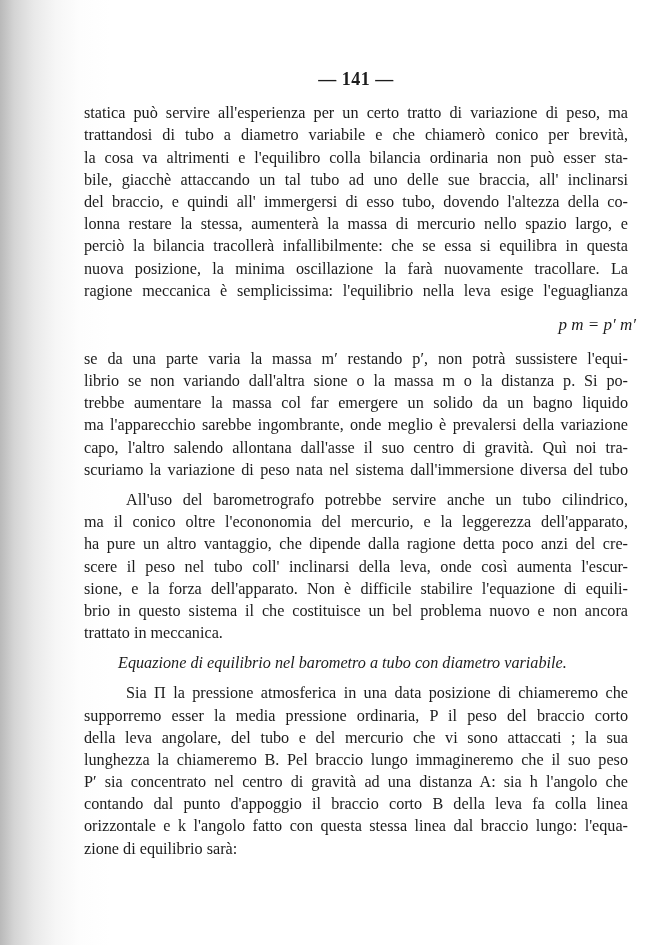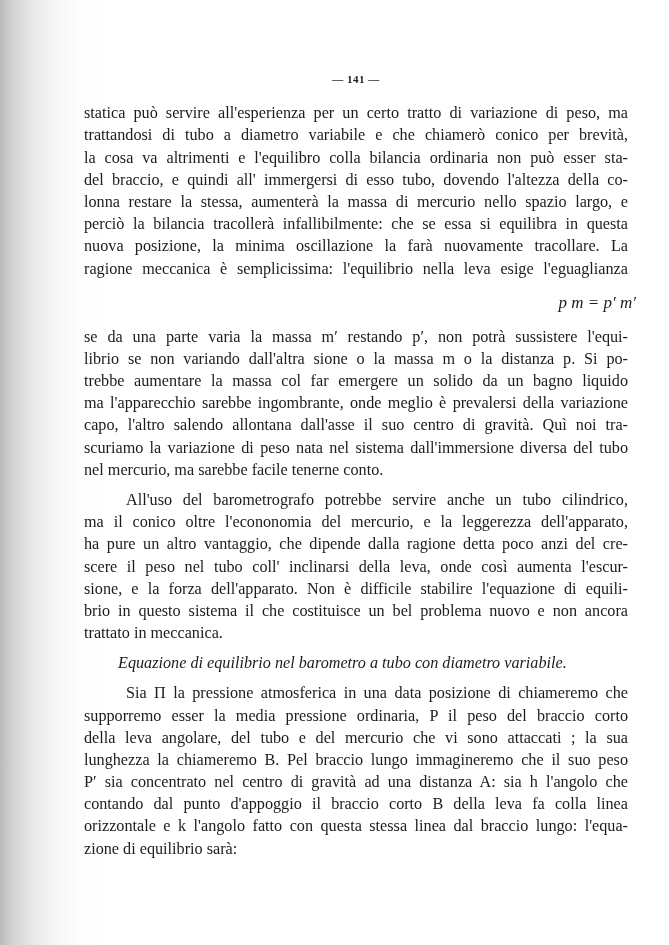--- a/index.html
+++ b/index.html
@@ -9,21 +9,21 @@
     position: relative;
   }
   .page {
     position: absolute; left: 76px; top: 68px; width: 560px;
     font-family: "Liberation Serif", "DejaVu Serif", serif;
     color: #1c1c1c;
     font-size: 16.2px;
     line-height: 22.2px;
   }
   .page-number {
-    text-align: center; font-weight: bold; font-size: 11px;
+    text-align: center; font-weight: bold; font-size: 18px;
     margin: 0 0 12px 0; letter-spacing: 0.5px;
   }
   .para { margin: 8px; text-align: justify; text-align-last: left; }
   .line { display: block; white-space: nowrap; text-align: justify; text-align-last: justify; height: 22.2px; overflow: hidden; }
   .line.last { text-align-last: left; }
   .indent { padding-left: 42px; }
   .formula {
     text-align: right; font-style: italic; height: 30px; line-height: 30px; margin: 2px 0 4px 0;
     font-size: 17px;
   }
@@ -34,37 +34,37 @@
 </head>
 <body>
 
 <div class="page">
   <div class="page-number">— 141 —</div>
 
   <div class="para">
     <span class="line">statica può servire all'esperienza per un certo tratto di variazione di peso, ma</span>
     <span class="line">trattandosi di tubo a diametro variabile e che chiamerò conico per brevità,</span>
     <span class="line">la cosa va altrimenti e l'equilibro colla bilancia ordinaria non può esser sta-</span>
+    <span class="line">bile, giacchè attaccando un tal tubo ad uno delle sue braccia, all' inclinarsi</span>
     <span class="line">del braccio, e quindi all' immergersi di esso tubo, dovendo l'altezza della co-</span>
     <span class="line">lonna restare la stessa, aumenterà la massa di mercurio nello spazio largo, e</span>
     <span class="line">perciò la bilancia tracollerà infallibilmente: che se essa si equilibra in questa</span>
     <span class="line">nuova posizione, la minima oscillazione la farà nuovamente tracollare. La</span>
     <span class="line">ragione meccanica è semplicissima: l'equilibrio nella leva esige l'eguaglianza</span>
   </div>
 
   <div class="formula">p m = p′ m′</div>
 
   <div class="para">
     <span class="line">se da una parte varia la massa m′ restando p′, non potrà sussistere l'equi-</span>
     <span class="line">librio se non variando dall'altra sione o la massa m o la distanza p. Si po-</span>
     <span class="line">trebbe aumentare la massa col far emergere un solido da un bagno liquido</span>
     <span class="line">ma l'apparecchio sarebbe ingombrante, onde meglio è prevalersi della variazione</span>
     <span class="line">capo, l'altro salendo allontana dall'asse il suo centro di gravità. Quì noi tra-</span>
     <span class="line">scuriamo la variazione di peso nata nel sistema dall'immersione diversa del tubo</span>
-    <span class="line last">nel mercurio, ma sarebbe facile tenerne conto.</span>
   </div>
 
   <div class="para">
     <span class="line indent">All'uso del barometrografo potrebbe servire anche un tubo cilindrico,</span>
     <span class="line">ma il conico oltre l'econonomia del mercurio, e la leggerezza dell'apparato,</span>
     <span class="line">ha pure un altro vantaggio, che dipende dalla ragione detta poco anzi del cre-</span>
     <span class="line">scere il peso nel tubo coll' inclinarsi della leva, onde così aumenta l'escur-</span>
     <span class="line">sione, e la forza dell'apparato. Non è difficile stabilire l'equazione di equili-</span>
     <span class="line">brio in questo sistema il che costituisce un bel problema nuovo e non ancora</span>
     <span class="line last">trattato in meccanica.</span>

